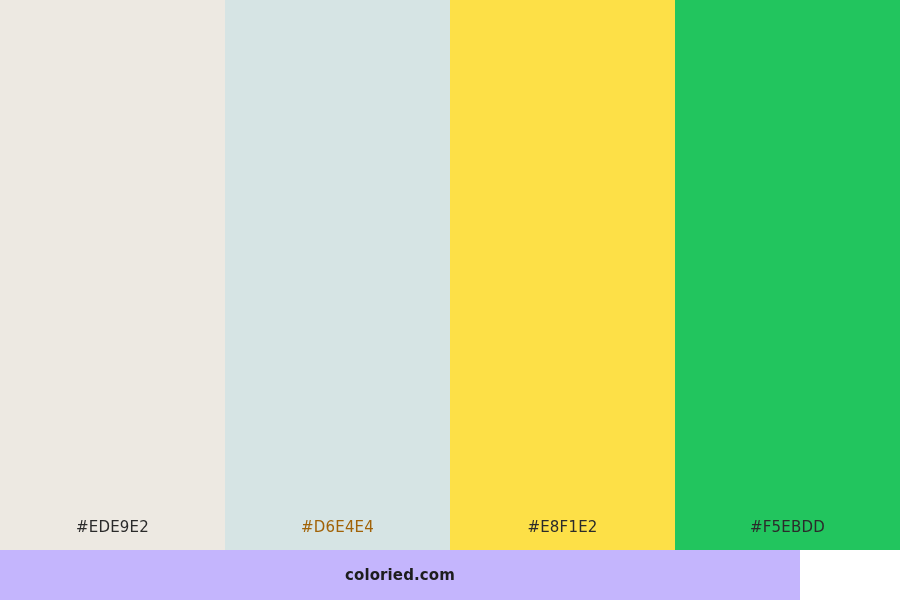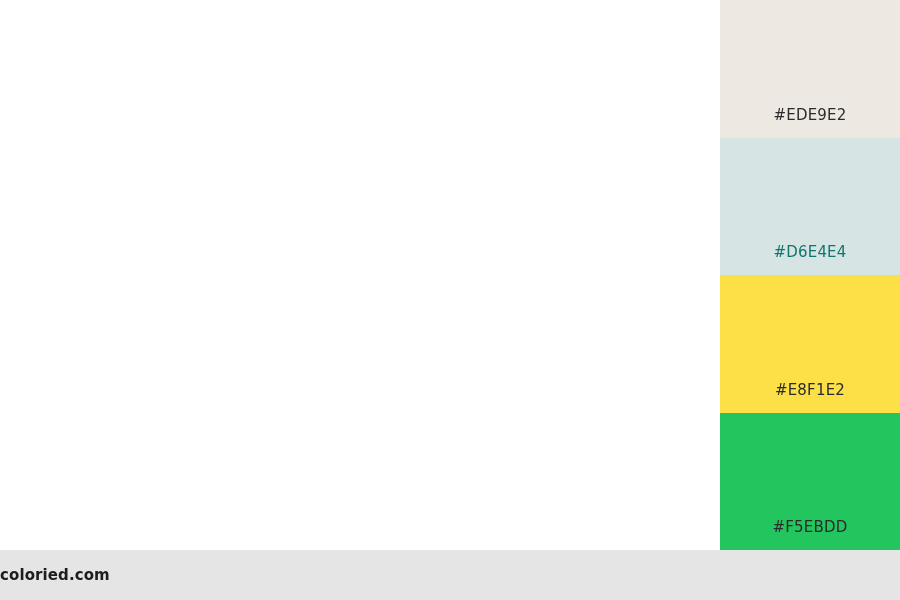--- a/index.html
+++ b/index.html
@@ -23,22 +23,22 @@
     background: #ffffff;
     display: flex;
     flex-direction: column;
   }
 
   
   .swatch-band {
     width: 900px;
     height: 550px;
     display: flex;
-    flex-direction: column;
-    align-items: flex-end;
+    flex-direction: row;
+    align-items: center;
   }
 
   .swatch {
     flex: 1 1 180px;
     width: 180px;
     height: 550px;
     position: relative;
     display: flex;
     align-items: flex-end;
     justify-content: center;
@@ -53,25 +53,26 @@
     font-size: 15px;
     font-weight: 400;
     letter-spacing: 0.2px;
     color: #2b2b2b;
     padding-bottom: 14px;
     user-select: none;
   }
 
   
   .footer {
-    width: 900px;
+    width: 800px;
     height: 50px;
-    background: #e5e5e5;
+    background: #c4b5fd;
     display: flex;
     align-items: center;
+    justify-content: center;
   }
 
   .footer-brand {
     font-family: "DejaVu Sans", "Liberation Sans", sans-serif;
     font-size: 15px;
     font-weight: 700;
     color: #1d1d1d;
     letter-spacing: 0.1px;
     user-select: none;
   }
@@ -82,21 +83,21 @@
 <div class="palette-page">
 
   <div class="swatch-band">
 
     <div class="swatch" style="background-color: rgb(237, 233, 226);">
       <span class="swatch-label" style="color: rgb(43, 43, 43);">#EDE9E2</span>
     </div>
 
 
     <div class="swatch" style="background-color: rgb(214, 228, 228);">
-      <span class="swatch-label" style="color: #0f766e;">#D6E4E4</span>
+      <span class="swatch-label" style="color: #a16207;">#D6E4E4</span>
     </div>
 
     <div class="swatch" style="background-color: #fde047;">
       <span class="swatch-label" style="color: rgb(43, 43, 43);">#E8F1E2</span>
     </div>
 
     <div class="swatch" style="background-color: #22c55e;">
       <span class="swatch-label" style="color: rgb(43, 43, 43);">#F5EBDD</span>
     </div>
 

